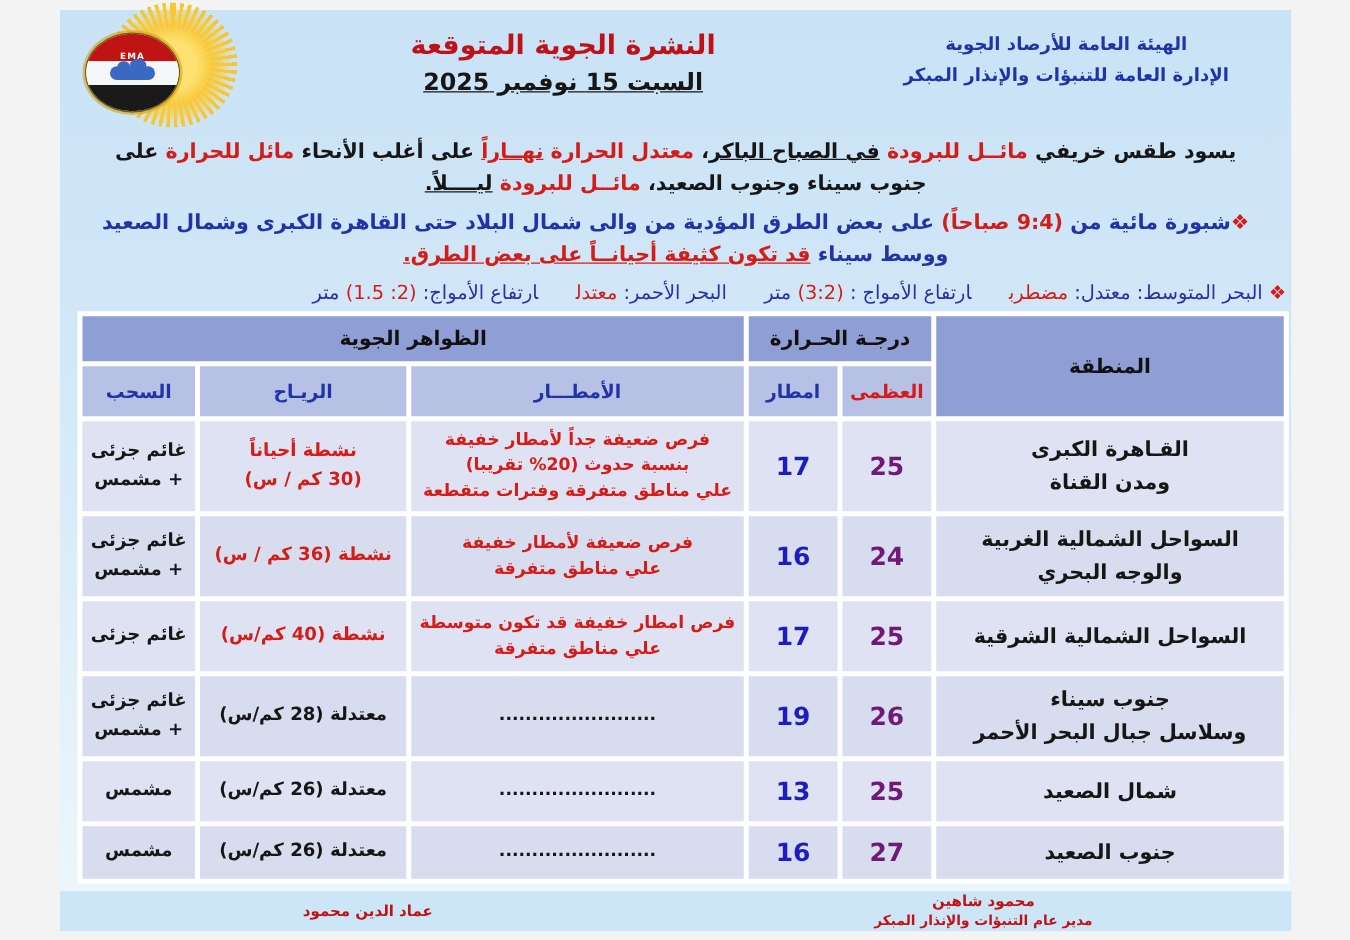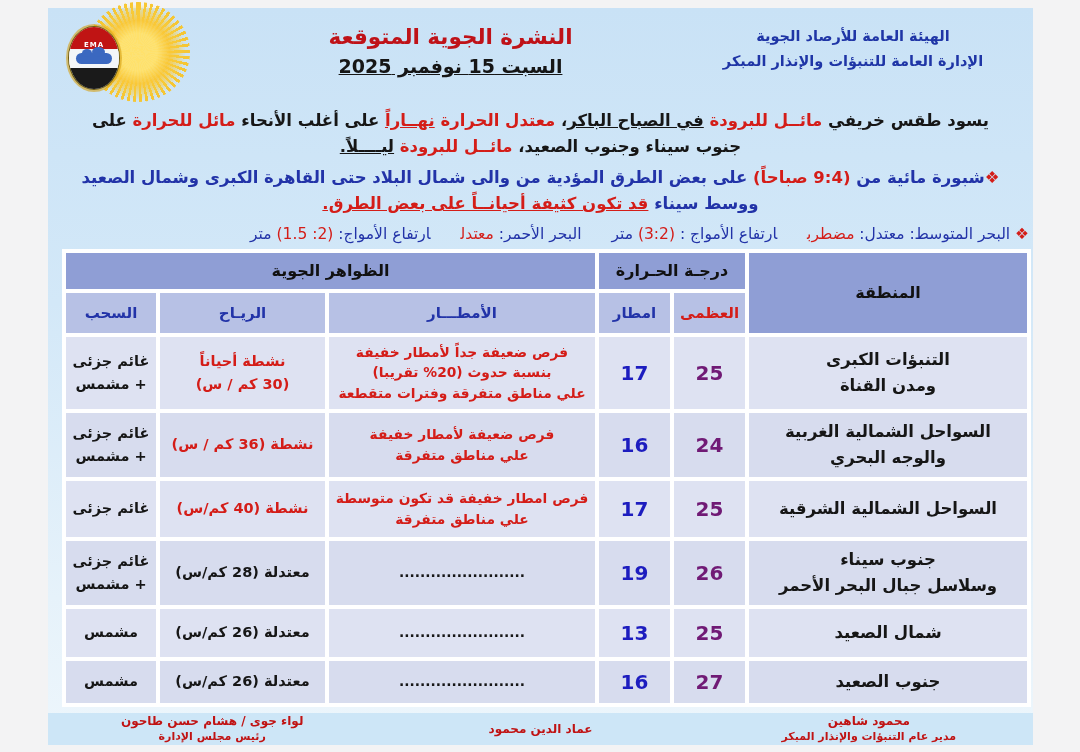--- a/index.html
+++ b/index.html
@@ -16,21 +16,21 @@
   .titlebox { text-align:center; padding-top:16px; }
   .title { color:#bf1218; font-weight:bold; font-size:21.5px; }
   .date { color:#161616; font-weight:bold; font-size:19px; text-decoration:underline; margin-top:6px; }
   
   .logoWrap { position:relative; }
   .sun { position:absolute; top:-6px; left:38px; width:104px; height:100px; border-radius:50%;
     background:
       radial-gradient(circle at 50% 50%, rgba(255,226,110,.95) 26%, rgba(250,200,55,.9) 44%, rgba(250,205,60,.45) 58%, rgba(250,205,60,0) 66%),
       repeating-conic-gradient(rgba(247,196,40,.95) 0deg 3.4deg, rgba(255,240,180,.05) 3.4deg 7.3deg);
   }
-  .emblem { position:absolute; top:18px; left:20px; width:52px; height:64px; border-radius:50%;
+  .emblem { position:absolute; top:18px; left:20px; width:76px; height:64px; border-radius:50%;
     overflow:hidden; border:1px solid #6b5a10; box-shadow:0 0 0 2px rgba(214,160,20,.6); background:#fff; }
   .band-red { height:36%; background:#c01414; color:#fff; font-size:7px; font-weight:bold;
     display:flex; align-items:flex-end; justify-content:center; letter-spacing:1px; }
   .band-white { height:30%; background:#f4f6f8; display:flex; align-items:center; justify-content:center; }
   .band-black { height:34%; background:#1a1a1a; }
   .cloud { width:36px; height:11px; background:#3b68c0; border-radius:8px; position:relative; }
   .cloud::before { content:""; position:absolute; top:-6px; right:7px; width:13px; height:10px; background:#3b68c0; border-radius:50%; }
   .cloud::after  { content:""; position:absolute; top:-4px; left:6px;  width:10px; height:8px;  background:#3b68c0; border-radius:50%; }
   
   .para { text-align:center; font-weight:bold; font-size:16.5px; line-height:1.6; padding:0 26px; margin-top:4px; }
@@ -110,21 +110,21 @@
         <tr>
           <th class="sub max">العظمى</th>
           <th class="sub min">امطار</th>
           <th class="sub b">الأمطـــار</th>
           <th class="sub b">الريـاح</th>
           <th class="sub b">السحب</th>
         </tr>
       </thead>
       <tbody>
           <tr class="r-odd" style="height: 72px;">
-            <td class="region">التنبؤات الكبرى
+            <td class="region">القـاهرة الكبرى
 ومدن القناة</td>
             <td class="tmax">25</td>
             <td class="tmin">17</td>
             <td class="small c-red">فرص ضعيفة جداً لأمطار خفيفة
 بنسبة حدوث (20% تقريبا)
 علي مناطق متفرقة وفترات متقطعة</td>
             <td class="mid c-red">نشطة أحياناً
 (30 كم / س)</td>
             <td class="mid c-black">غائم جزئى
 + مشمس</td>
@@ -179,20 +179,16 @@
     </table>
 
     <div class="foot">
       <div class="block">
         <div class="nm">محمود شاهين</div>
         <div class="ttl">مدير عام التنبؤات والإنذار المبكر</div>
       </div>
       <div class="block">
         <div class="nm">عماد الدين محمود</div>
       </div>
-      <div class="block">
-        <div class="nm">لواء جوى / هشام حسن طاحون</div>
-        <div class="ttl">رئيس مجلس الإدارة</div>
-      </div>
     </div>
 
   </div>
 </div>
 
 </body></html>

